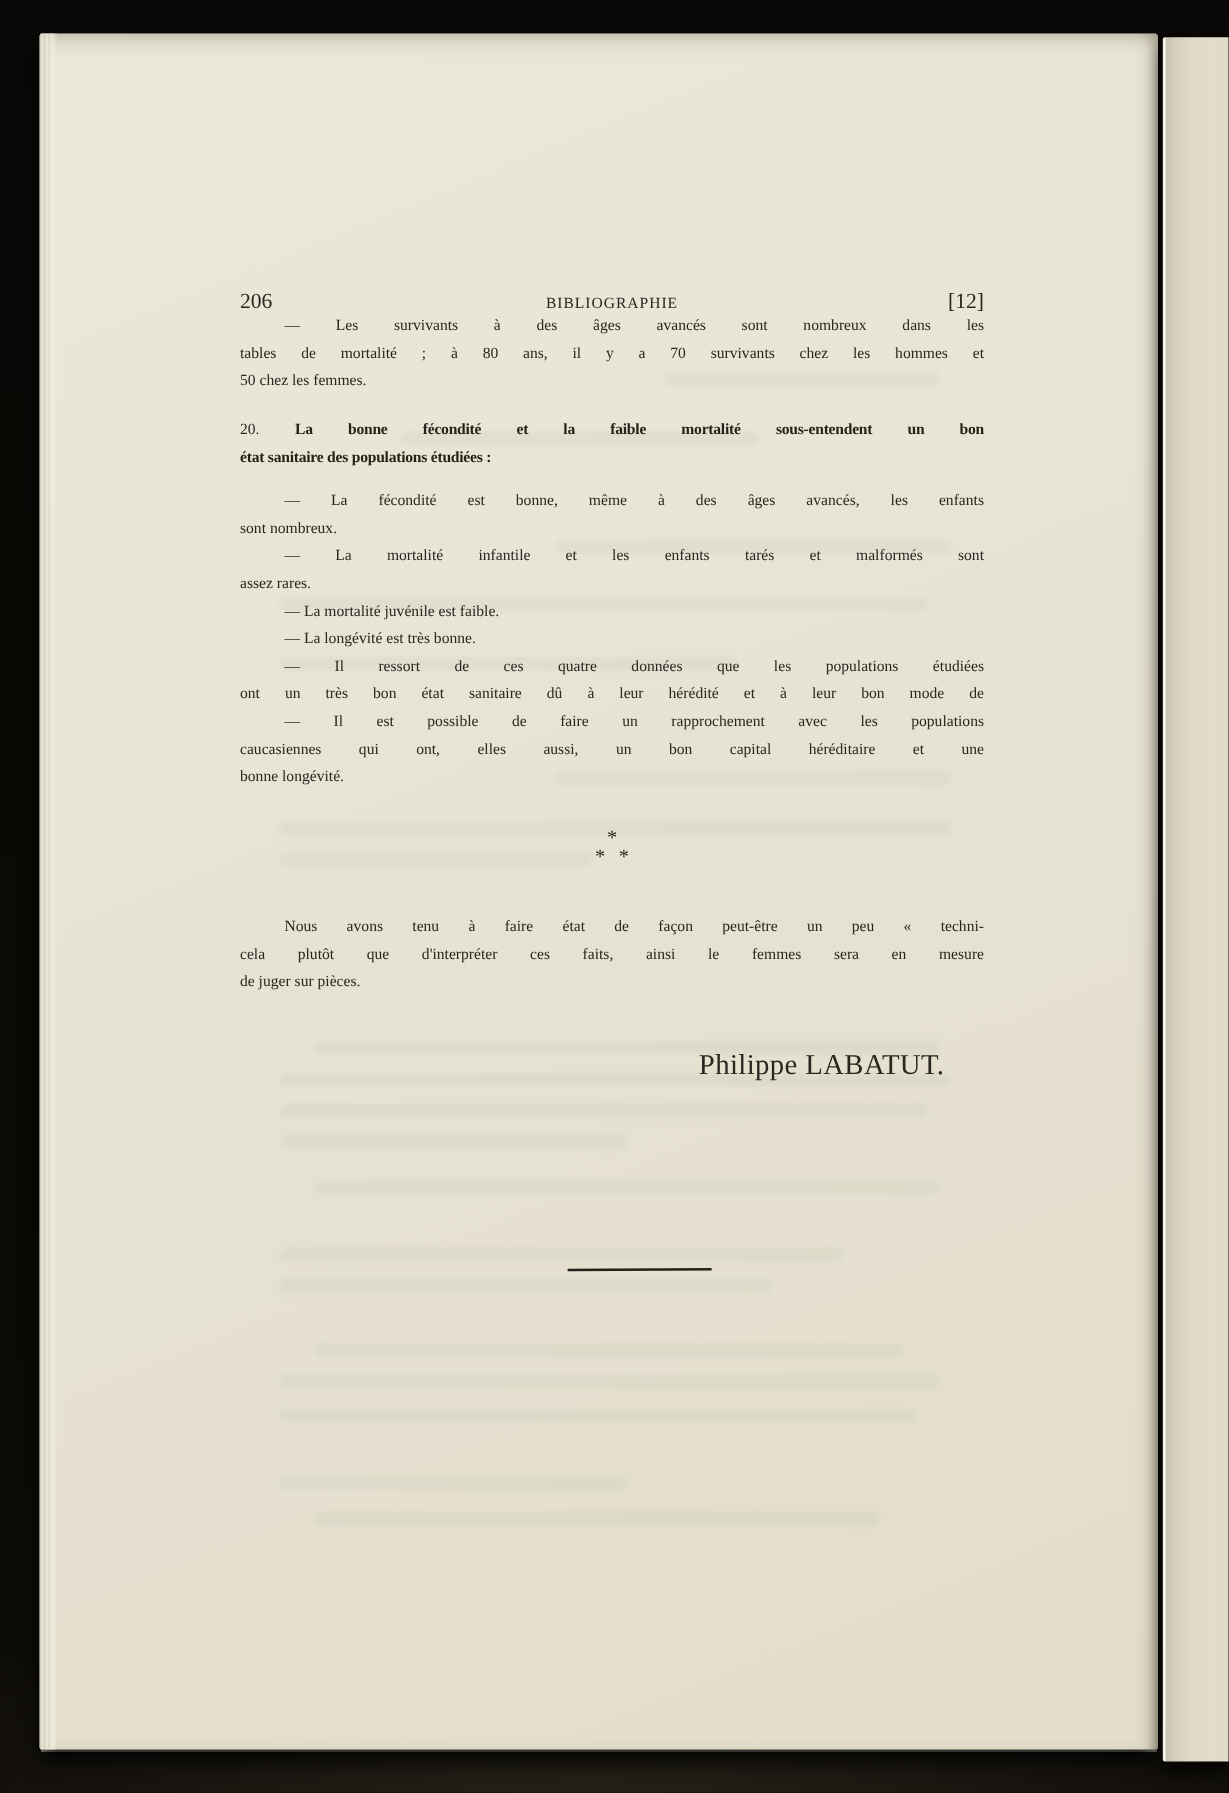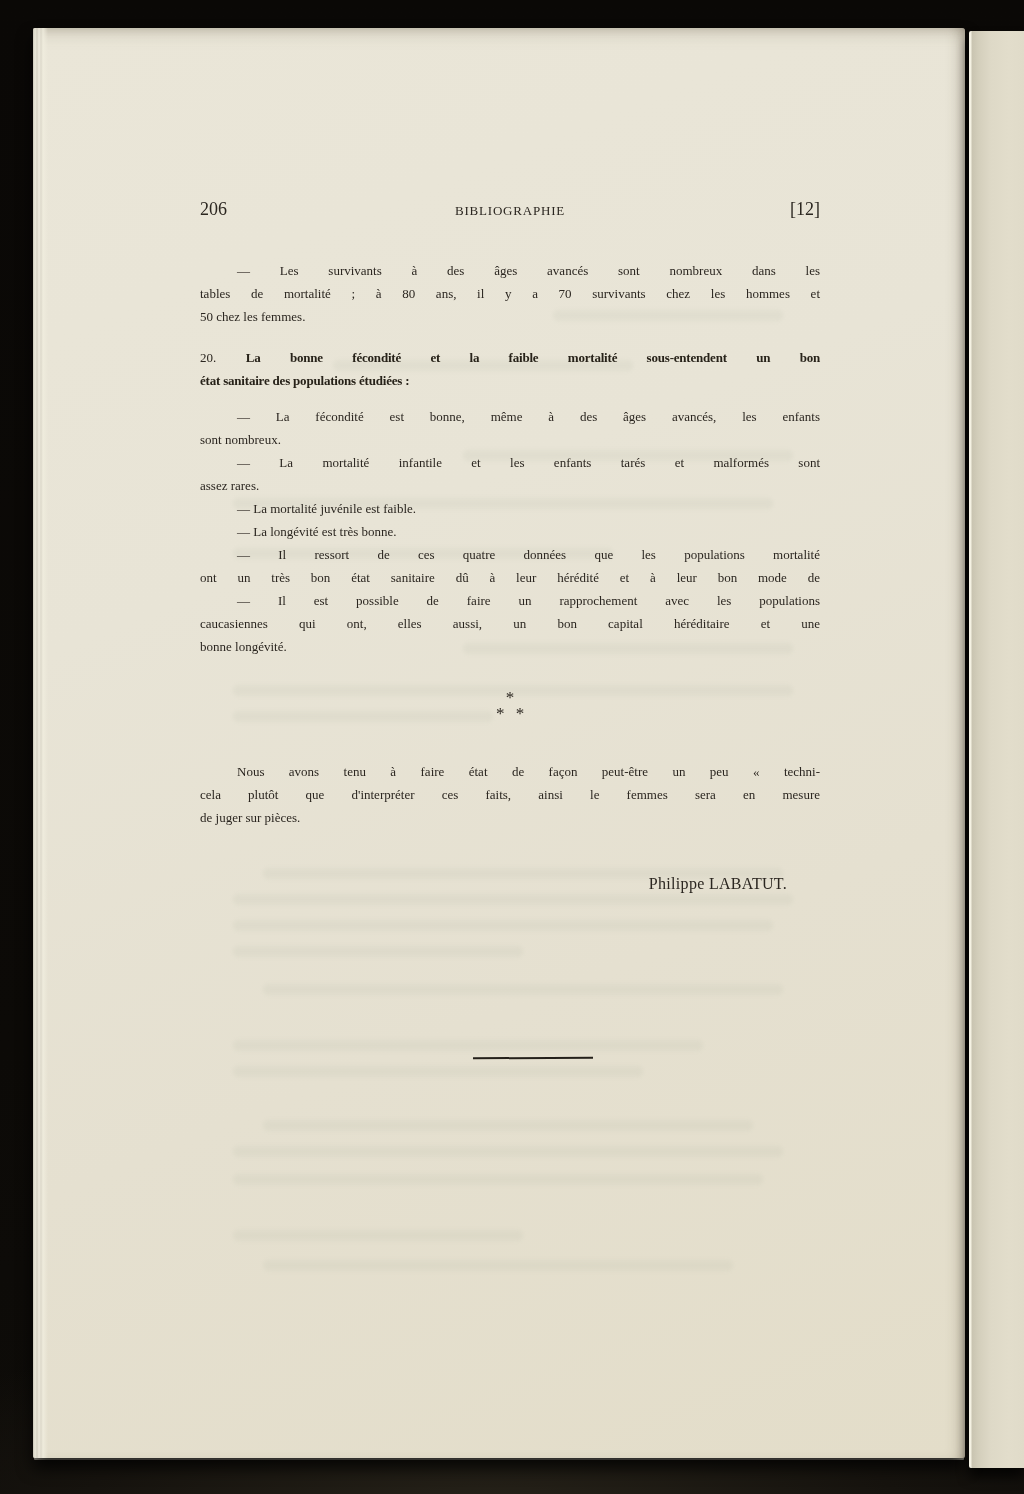--- a/index.html
+++ b/index.html
@@ -55,28 +55,28 @@
   }
   .full { text-align: justify; text-align-last: justify; }
   .ind  { padding-left: 37px; }
   .bold { font-weight: bold; letter-spacing: -0.2px; color: #272219; }
 
   .running-head {
     top: 171px; display: grid; grid-template-columns: 1fr auto 1fr;
     align-items: baseline; font-size: 18px; gap: 40px;
   }
   .running-head .title { font-size: 13px; letter-spacing: 0.8px; }
-  .running-head .ref { text-align: right; }
+  .running-head .ref { text-align: right; margin-top: 42px; }
 
   .stars { top: 662px; text-align: center; font-size: 17px; color: #2b2620; }
   .stars div { height: 16px; line-height: 16px; }
   .stars .bottom-stars { word-spacing: 7px; }
 
   .signature-block { top: 847px; text-align: right; padding-right: 33px;
-    box-sizing: border-box; font-size: 16px; letter-spacing: 0.3px; }
+    box-sizing: border-box; font-size: 24px; letter-spacing: 0.3px; }
 
   .rule {
     position: absolute; left: 440px; top: 1029px; width: 120px; height: 2px;
     background: #24201a; transform: rotate(-0.3deg);
   }
 
   
   .ghost {
     position: absolute; height: 11px; border-radius: 5px;
     background: #96a08d; opacity: 0.09; filter: blur(2px);
@@ -135,21 +135,21 @@
         <div class="ln bold">état sanitaire des populations étudiées :</div>
       </div>
 
       <div class="column" style="top:377px">
         <div class="ln full ind">— La fécondité est bonne, même à des âges avancés, les enfants</div>
         <div class="ln">sont nombreux.</div>
         <div class="ln full ind">— La mortalité infantile et les enfants tarés et malformés sont</div>
         <div class="ln">assez rares.</div>
         <div class="ln ind">— La mortalité juvénile est faible.</div>
         <div class="ln ind">— La longévité est très bonne.</div>
-        <div class="ln full ind">— Il ressort de ces quatre données que les populations mortalité</div>
+        <div class="ln full ind">— Il ressort de ces quatre données que les populations étudiées</div>
         <div class="ln full">ont un très bon état sanitaire dû à leur hérédité et à leur bon mode de</div>
         <div class="ln full ind">— Il est possible de faire un rapprochement avec les populations</div>
         <div class="ln full">caucasiennes qui ont, elles aussi, un bon capital héréditaire et une</div>
         <div class="ln">bonne longévité.</div>
       </div>
 
       <div class="column stars">
         <div>*</div>
         <div class="bottom-stars">* *</div>
       </div>

